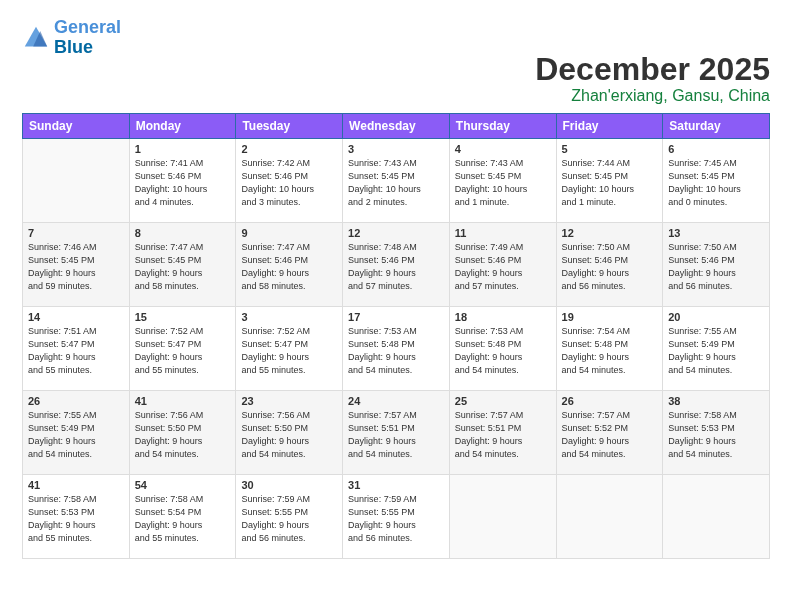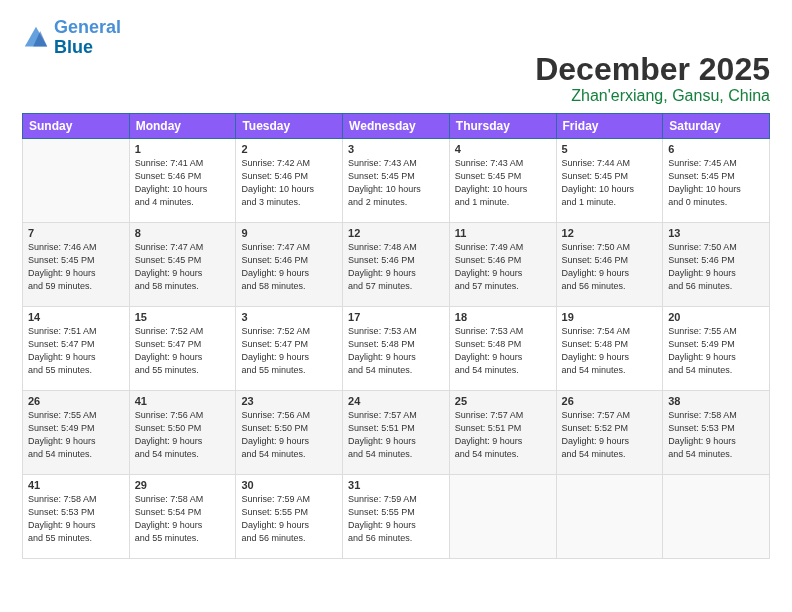--- a/index.html
+++ b/index.html
@@ -247,21 +247,21 @@
             <span class="day-num">38</span>
             <div class="day-info">Sunrise: 7:58 AM<br>Sunset: 5:53 PM<br>Daylight: 9 hours<br>and 54 minutes.</div>
           </td>
         </tr>
         <tr>
           <td>
             <span class="day-num">41</span>
             <div class="day-info">Sunrise: 7:58 AM<br>Sunset: 5:53 PM<br>Daylight: 9 hours<br>and 55 minutes.</div>
           </td>
           <td>
-            <span class="day-num">29</span>
+            <span class="day-num">54</span>
             <div class="day-info">Sunrise: 7:58 AM<br>Sunset: 5:54 PM<br>Daylight: 9 hours<br>and 55 minutes.</div>
           </td>
           <td>
             <span class="day-num">30</span>
             <div class="day-info">Sunrise: 7:59 AM<br>Sunset: 5:55 PM<br>Daylight: 9 hours<br>and 56 minutes.</div>
           </td>
           <td>
             <span class="day-num">31</span>
             <div class="day-info">Sunrise: 7:59 AM<br>Sunset: 5:55 PM<br>Daylight: 9 hours<br>and 56 minutes.</div>
           </td>

